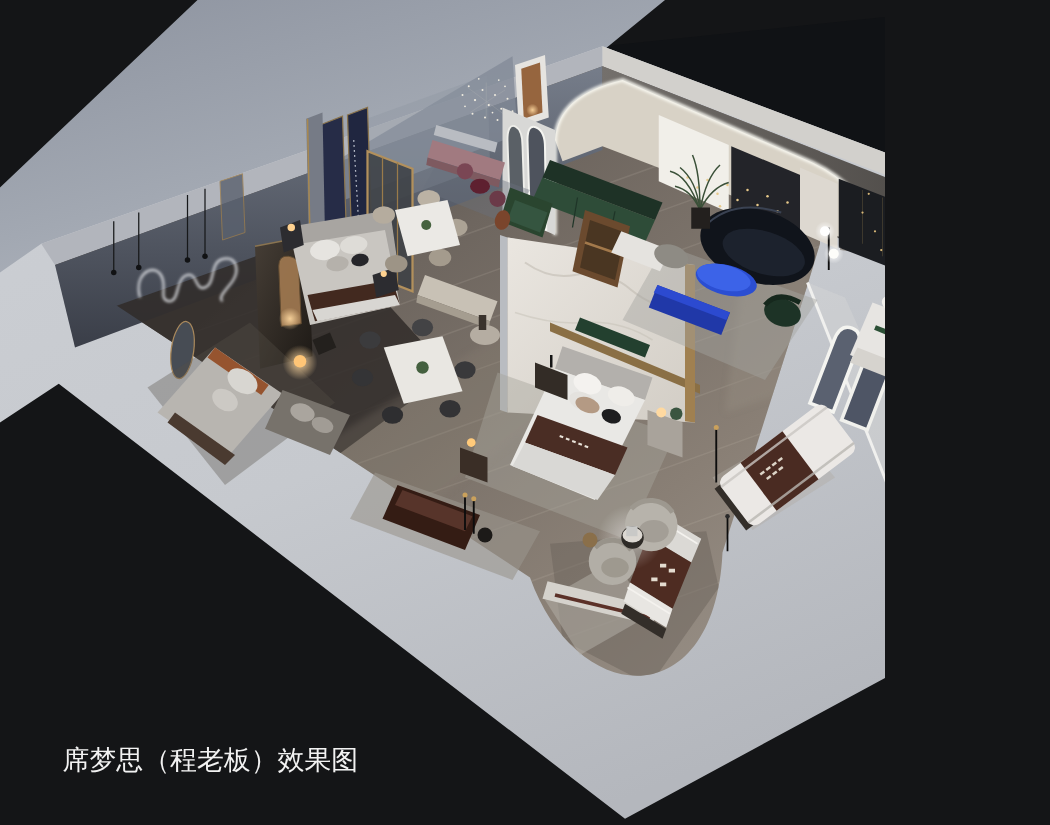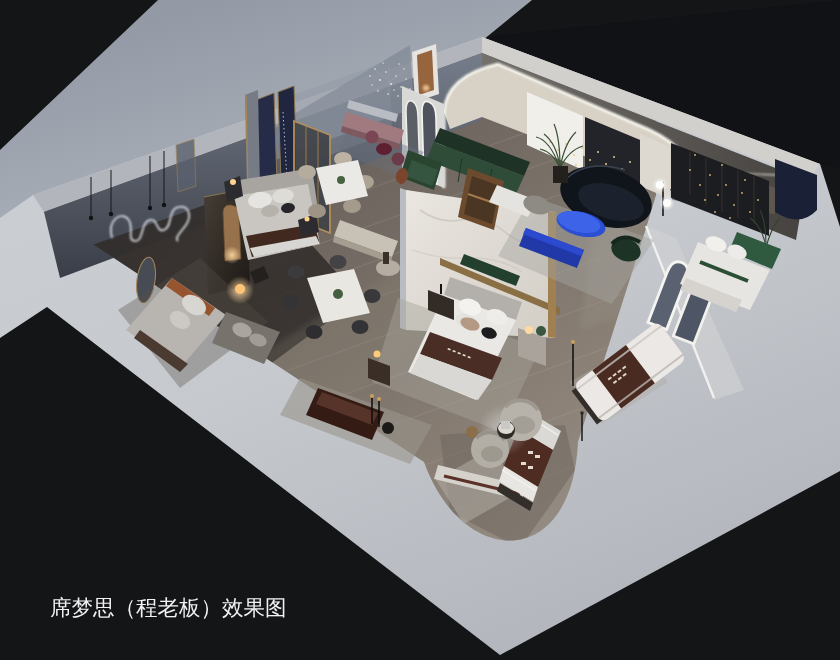--- a/index.html
+++ b/index.html
@@ -1,16 +1,16 @@
 <!DOCTYPE html>
 <html><head>
 <meta charset="utf-8">
 <style>
   html,body{margin:0;padding:0;background:#141517;}
-  .stage{position:relative;width:840px;height:660px;overflow:hidden;background:#15803d;
+  .stage{position:relative;width:708px;height:660px;overflow:hidden;background:#15803d;
          font-family:"Liberation Sans", sans-serif;}
 </style>
 </head>
 <body>
 <div class="stage">
 <svg width="840" height="660" viewBox="0 0 840 660" xmlns="http://www.w3.org/2000/svg">
 <defs>
   <linearGradient id="gBand" x1="0.1" y1="0" x2="0.75" y2="1">
     <stop offset="0" stop-color="#8f95a1"></stop>
     <stop offset="0.55" stop-color="#a2a8b2"></stop>

